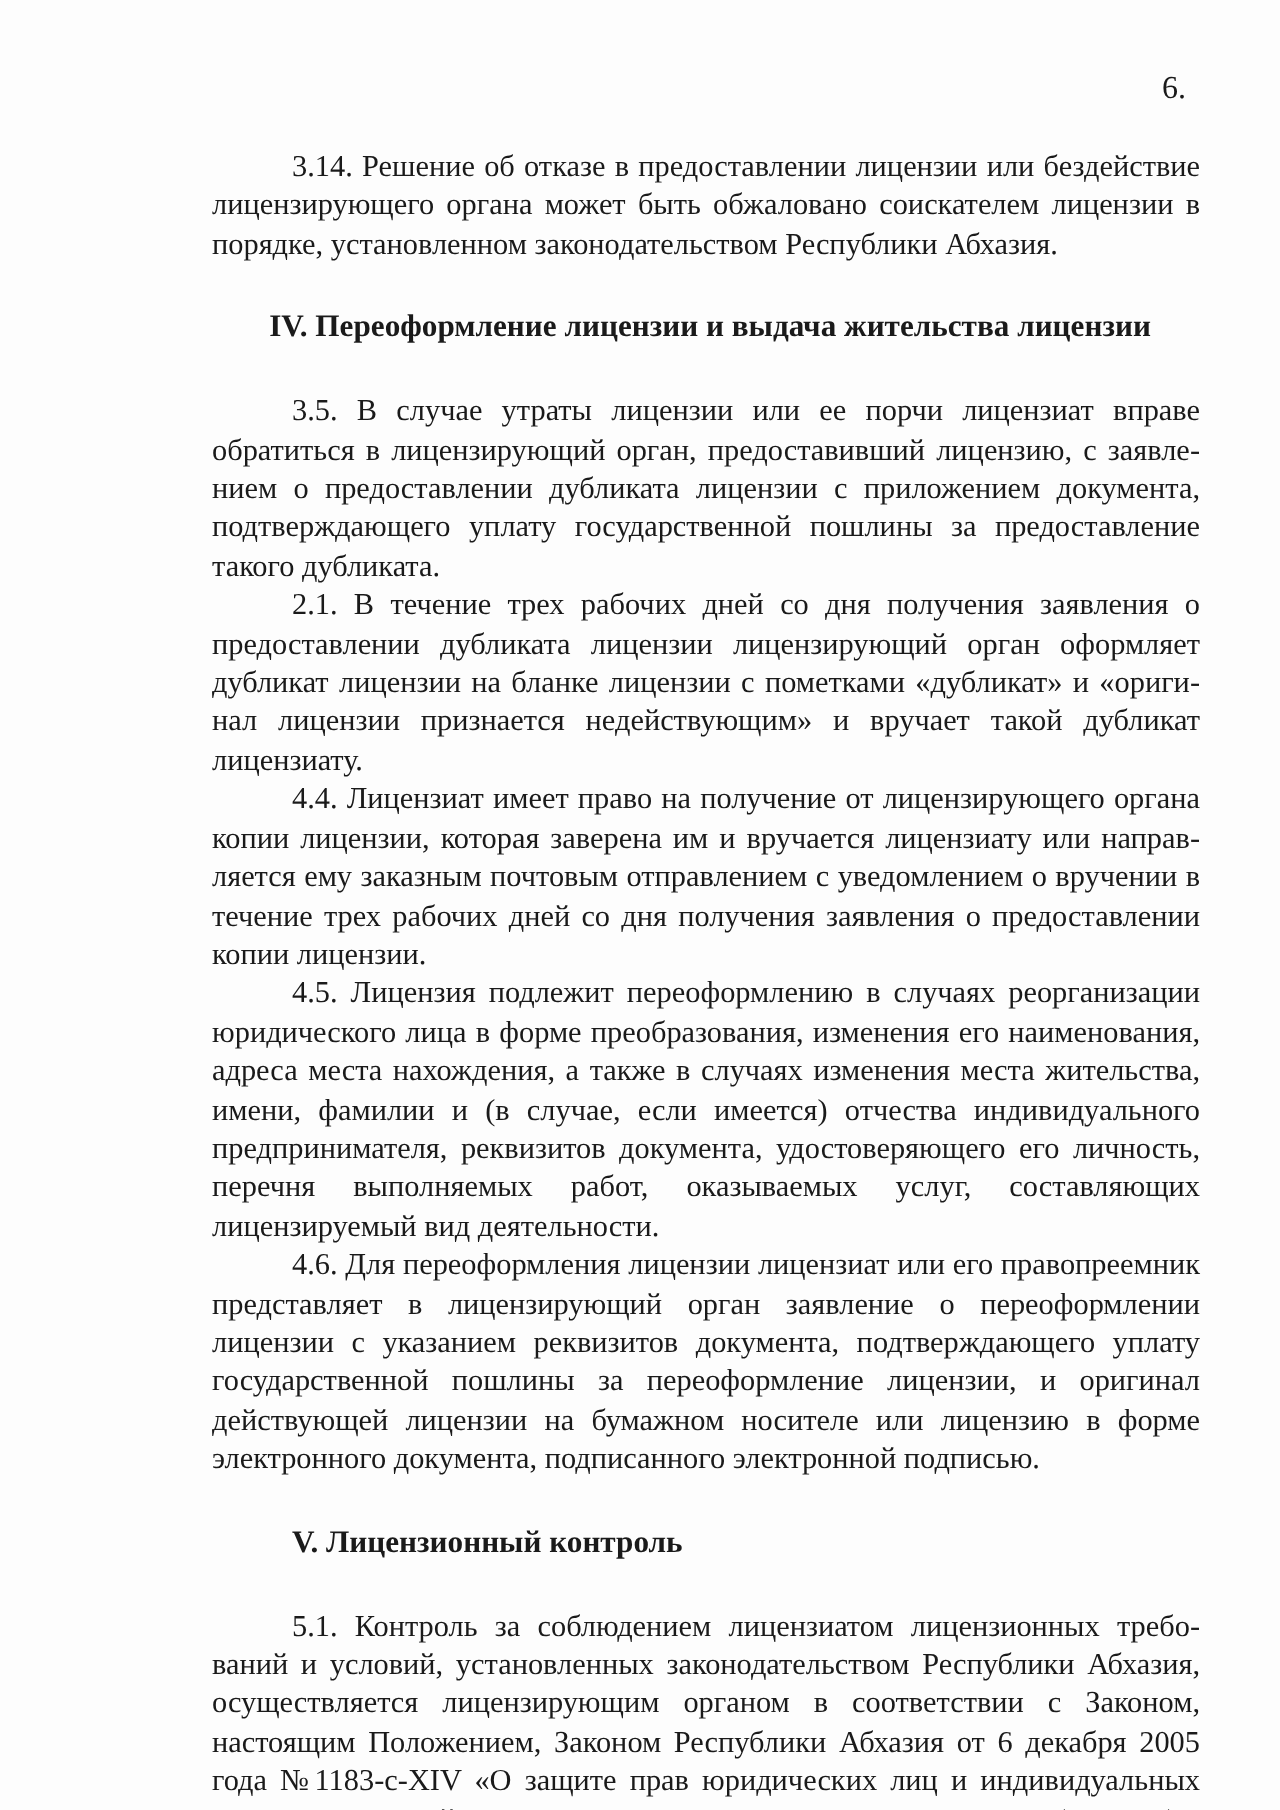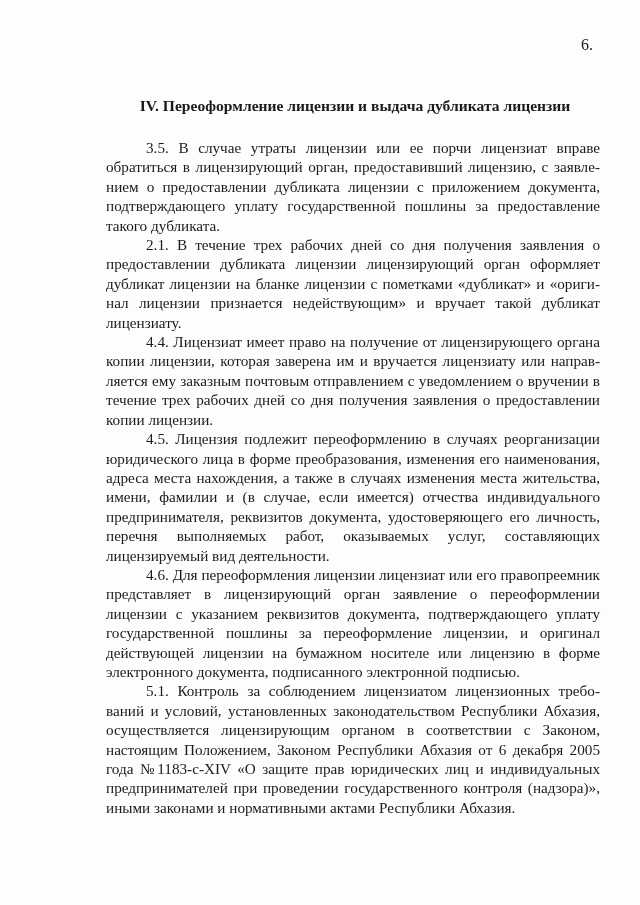--- a/index.html
+++ b/index.html
@@ -13,25 +13,27 @@
   .h4 { text-align: center; margin: 22px 0 22px 0; padding-left: 4px; }
   .h5 { text-indent: 40px; margin: 22px 0 22px 0; }
 </style>
 </head>
 <body>
 
 <div class="page">
   <div class="page-number">6.</div>
 
   <div class="content">
+    <p class="para">3.14. Решение об отказе в предоставлении лицензии или бездействие лицензирующего органа может быть обжаловано соискателем лицензии в порядке, установленном законодательством Республики Абхазия.</p>
 
-    <h2 class="heading h4">IV. Переоформление лицензии и выдача дубликата лицензии</h2>
+    <h2 class="heading h4">IV. Переоформление лицензии и выдача жительства лицензии</h2>
 
     <p class="para">3.5. В случае утраты лицензии или ее порчи лицензиат вправе обратиться в лицензирующий орган, предоставивший лицензию, с заявле­нием о предоставлении дубликата лицензии с приложением документа, подтверждающего уплату государственной пошлины за предоставление такого дубликата.</p>
     <p class="para">2.1. В течение трех рабочих дней со дня получения заявления о предоставлении дубликата лицензии лицензирующий орган оформляет дубликат лицензии на бланке лицензии с пометками «дубликат» и «ориги­нал лицензии признается недействующим» и вручает такой дубликат лицензиату.</p>
     <p class="para">4.4. Лицензиат имеет право на получение от лицензирующего органа копии лицензии, которая заверена им и вручается лицензиату или направ­ляется ему заказным почтовым отправлением с уведомлением о вручении в течение трех рабочих дней со дня получения заявления о предоставлении копии лицензии.</p>
     <p class="para">4.5. Лицензия подлежит переоформлению в случаях реорганизации юридического лица в форме преобразования, изменения его наименования, адреса места нахождения, а также в случаях изменения места жительства, имени, фамилии и (в случае, если имеется) отчества индивидуального предпринимателя, реквизитов документа, удостоверяющего его личность, перечня выполняемых работ, оказываемых услуг, составляющих лицензируемый вид деятельности.</p>
     <p class="para">4.6. Для переоформления лицензии лицензиат или его правопреем­ник представляет в лицензирующий орган заявление о переоформлении лицензии с указанием реквизитов документа, подтверждающего уплату государственной пошлины за переоформление лицензии, и оригинал действующей лицензии на бумажном носителе или лицензию в форме электронного документа, подписанного электронной подписью.</p>
 
+    <h2 class="heading h5">V. Лицензионный контроль</h2>
 
     <p class="para">5.1. Контроль за соблюдением лицензиатом лицензионных требо­ваний и условий, установленных законодательством Республики Абхазия, осуществляется лицензирующим органом в соответствии с Законом, настоящим Положением, Законом Республики Абхазия от 6 декабря 2005 года №1183-с-XIV «О защите прав юридических лиц и индивидуальных предпринимателей при проведении государственного контроля (надзора)», иными законами и нормативными актами Республики Абхазия.</p>
   </div>
 </div>
 
 </body></html>

